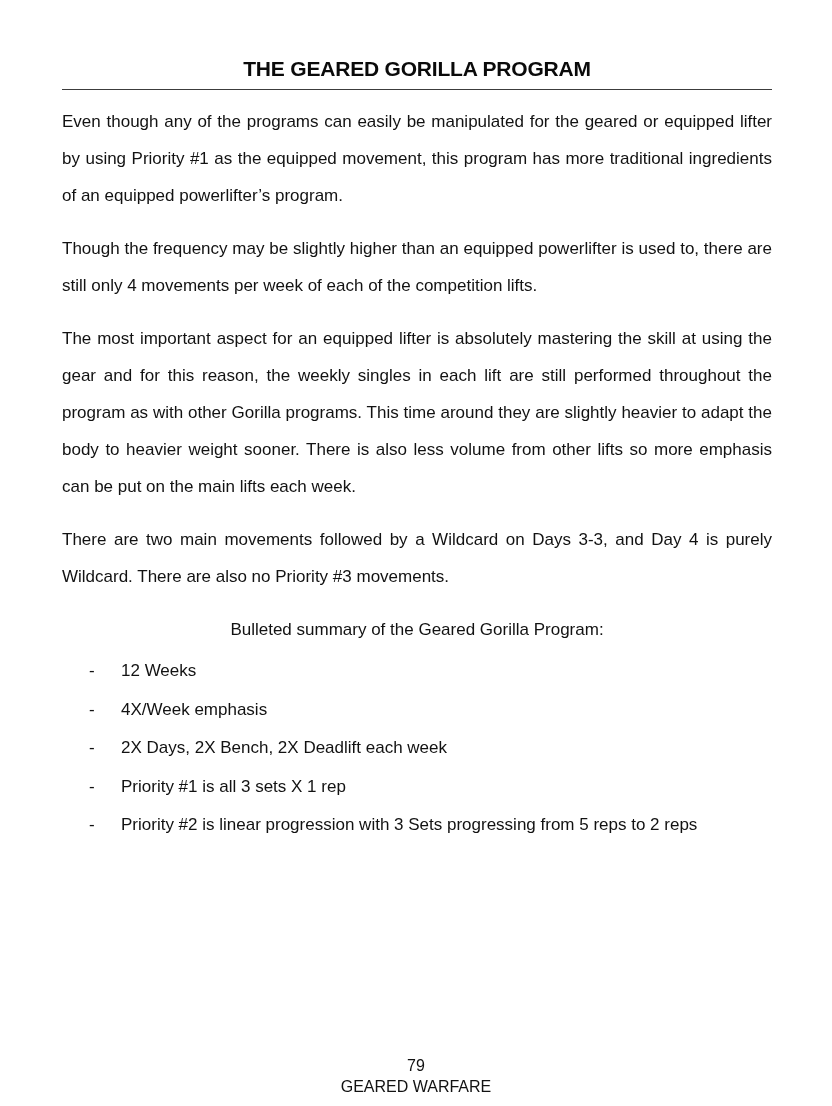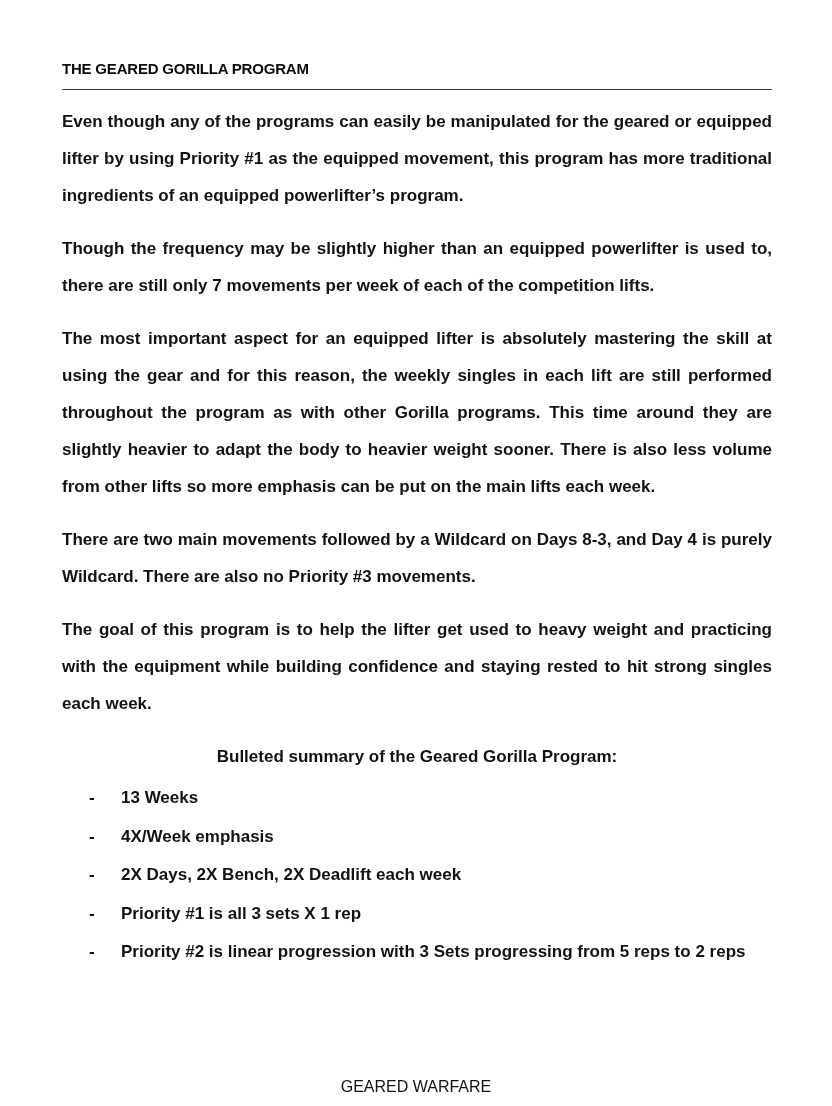--- a/index.html
+++ b/index.html
@@ -12,32 +12,33 @@
     font-family: "Liberation Sans", "DejaVu Sans", sans-serif;
     color: #111111;
   }
   .page {
     width: 832px;
     height: 1106px;
     padding: 54px 60px 0 62px;
     position: relative;
   }
   .doc-title {
-    font-size: 15px;
+    font-size: 21px;
     font-weight: 700;
+    text-align: center;
     letter-spacing: -0.2px;
     line-height: 30px;
     color: #0a0a0a;
   }
   .title-rule {
     border: none;
     border-top: 1.5px solid #3c3c3c;
     margin: 5px 0 0 0;
   }
-  .body-copy { margin-top: 13px; font-weight: bold; }
+  .body-copy { margin-top: 13px; }
   .body-copy p {
     font-size: 17px;
     line-height: 37px;
     text-align: justify;
     margin-bottom: 16px;
     color: #121212;
   }
   .body-copy p.intro-line { text-align: center; margin-bottom: 4px; }
   ul.bullet-list {
     list-style: none;
@@ -70,30 +71,29 @@
 </head>
 <body>
 
 <div class="page">
 
   <h1 class="doc-title">THE GEARED GORILLA PROGRAM</h1>
   <hr class="title-rule">
 
   <div class="body-copy">
     <p>Even though any of the programs can easily be manipulated for the geared or equipped lifter by using Priority #1 as the equipped movement, this program has more traditional ingredients of an equipped powerlifter’s program.</p>
-    <p>Though the frequency may be slightly higher than an equipped powerlifter is used to, there are still only 7 movements per week of each of the competition lifts.</p>
+    <p>Though the frequency may be slightly higher than an equipped powerlifter is used to, there are still only 4 movements per week of each of the competition lifts.</p>
     <p>The most important aspect for an equipped lifter is absolutely mastering the skill at using the gear and for this reason, the weekly singles in each lift are still performed throughout the program as with other Gorilla programs. This time around they are slightly heavier to adapt the body to heavier weight sooner. There is also less volume from other lifts so more emphasis can be put on the main lifts each week.</p>
-    <p>There are two main movements followed by a Wildcard on Days 8-3, and Day 4 is purely Wildcard. There are also no Priority #3 movements.</p>
-    <p>The goal of this program is to help the lifter get used to heavy weight and practicing with the equipment while building confidence and staying rested to hit strong singles each week.</p>
+    <p>There are two main movements followed by a Wildcard on Days 3-3, and Day 4 is purely Wildcard. There are also no Priority #3 movements.</p>
     <p class="intro-line">Bulleted summary of the Geared Gorilla Program:</p>
 
     <ul class="bullet-list">
       <li>
         <span class="bullet-marker">-</span>
-        <span class="bullet-text">13 Weeks</span>
+        <span class="bullet-text">12 Weeks</span>
       </li>
       <li>
         <span class="bullet-marker">-</span>
         <span class="bullet-text">4X/Week emphasis</span>
       </li>
       <li>
         <span class="bullet-marker">-</span>
         <span class="bullet-text">2X Days, 2X Bench, 2X Deadlift each week</span>
       </li>
       <li>
@@ -101,16 +101,17 @@
         <span class="bullet-text">Priority #1 is all 3 sets X 1 rep</span>
       </li>
       <li>
         <span class="bullet-marker">-</span>
         <span class="bullet-text">Priority #2 is linear progression with 3 Sets progressing from 5 reps to 2 reps</span>
       </li>
     </ul>
   </div>
 
   <div class="footer">
+    <div>79</div>
     <div>GEARED WARFARE</div>
   </div>
 
 </div>
 
 </body></html>

